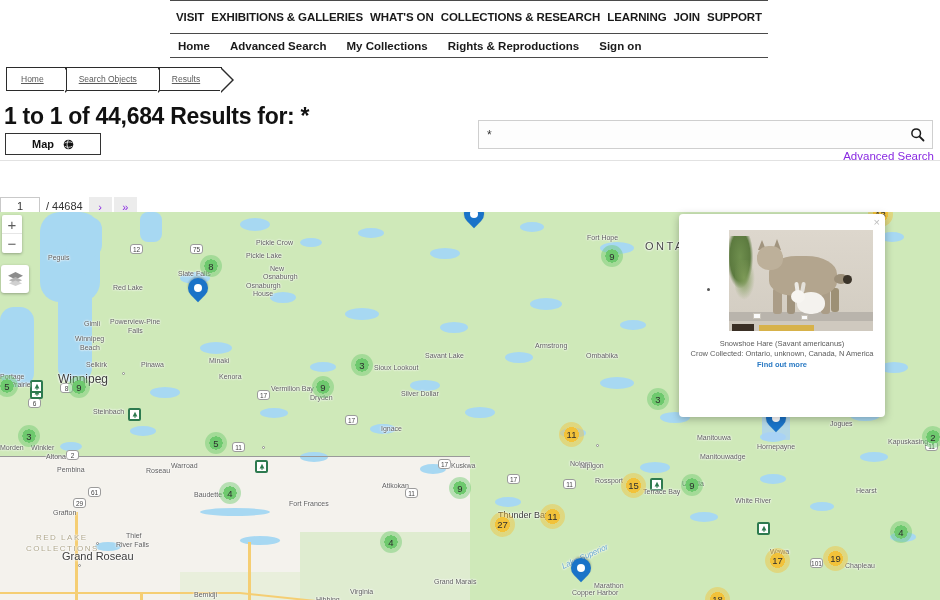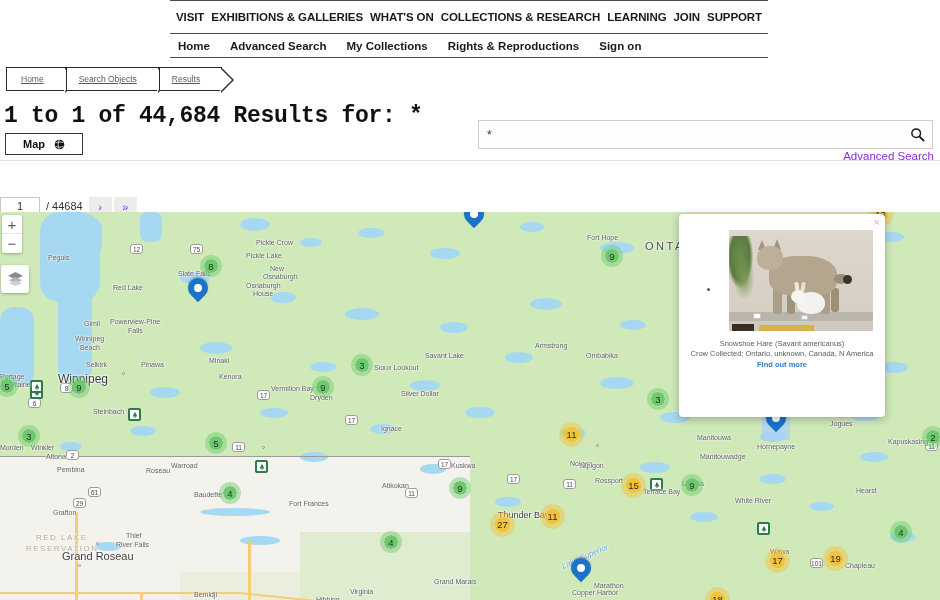--- a/index.html
+++ b/index.html
@@ -69,29 +69,29 @@
   }
   .srch-icon { width:30px; display:flex; align-items:center; justify-content:center; }
   .adv-link {
     position:absolute; right:6px; top:93px;
     font-size:11.5px; color:#8a2be2; text-decoration:none;
   }
 
   
   .results-title {
     position:absolute; left:4px; top:103px;
-    font-size:23px; font-weight:bold; color:#111; letter-spacing:-0.3px;font-family:Liberation Mono, monospace;
+    font-size:23px; font-weight:bold; color:#111; letter-spacing:-0.3px;
   }
 
   
   .tabrow { position:absolute; left:0; top:133px; width:940px; height:27px; }
   .maptab {
     position:absolute; left:5px; top:0;
     height:22px; border:1px solid #333; background:#fff;
-    display:flex; align-items:center; gap:9px; padding:0 17px;
+    display:flex; align-items:center; gap:9px; padding:0 26px;
   }
   .maptab .tlabel { font-size:11px; font-weight:bold; color:#111; }
   .actions { position:absolute; right:8px; top:1px; display:flex; align-items:center; gap:50px; }
   .action { display:flex; align-items:center; gap:8px; cursor:pointer; }
   .action .alabel { font-size:12.5px; font-weight:bold; color:#8a2be2; }
   .rowline { position:absolute; left:0; top:160px; width:940px; border-top:1px solid #e2e2e2; }
 
   
   .pager { position:absolute; left:0; top:196px; height:20px; display:flex; align-items:center; }
   .pager input {
@@ -460,21 +460,21 @@
 
       <div class="citydot" style="left:96px;top:330px;"></div>
       <div class="citydot" style="left:100px;top:170px;"></div>
       <div class="citydot" style="left:122px;top:160px;"></div>
       <div class="citydot" style="left:78px;top:352px;"></div>
       <div class="citydot" style="left:262px;top:234px;"></div>
       <div class="citydot" style="left:596px;top:232px;"></div>
 
       <div class="maplabel big" style="left:645px;top:28px;">ONTARIO</div>
       <div class="maplabel res" style="left:36px;top:321px;">RED LAKE</div>
-      <div class="maplabel res" style="left:26px;top:332px;">RESERVATION</div>
+      <div class="maplabel res" style="left:26px;top:332px;">COLLECTIONS</div>
       <div class="maplabel water" style="left:560px;top:340px;transform:rotate(-24deg);">Lake Superior</div>
 
       <div class="maplabel" style="left:48px;top:42px;">Peguis</div>
       <div class="maplabel" style="left:84px;top:108px;">Gimli</div>
       <div class="maplabel" style="left:110px;top:106px;">Powerview-Pine</div>
       <div class="maplabel" style="left:128px;top:115px;">Falls</div>
       <div class="maplabel" style="left:75px;top:123px;">Winnipeg</div>
       <div class="maplabel" style="left:80px;top:132px;">Beach</div>
       <div class="maplabel" style="left:86px;top:149px;">Selkirk</div>
       <div class="maplabel" style="left:141px;top:149px;">Pinawa</div>

